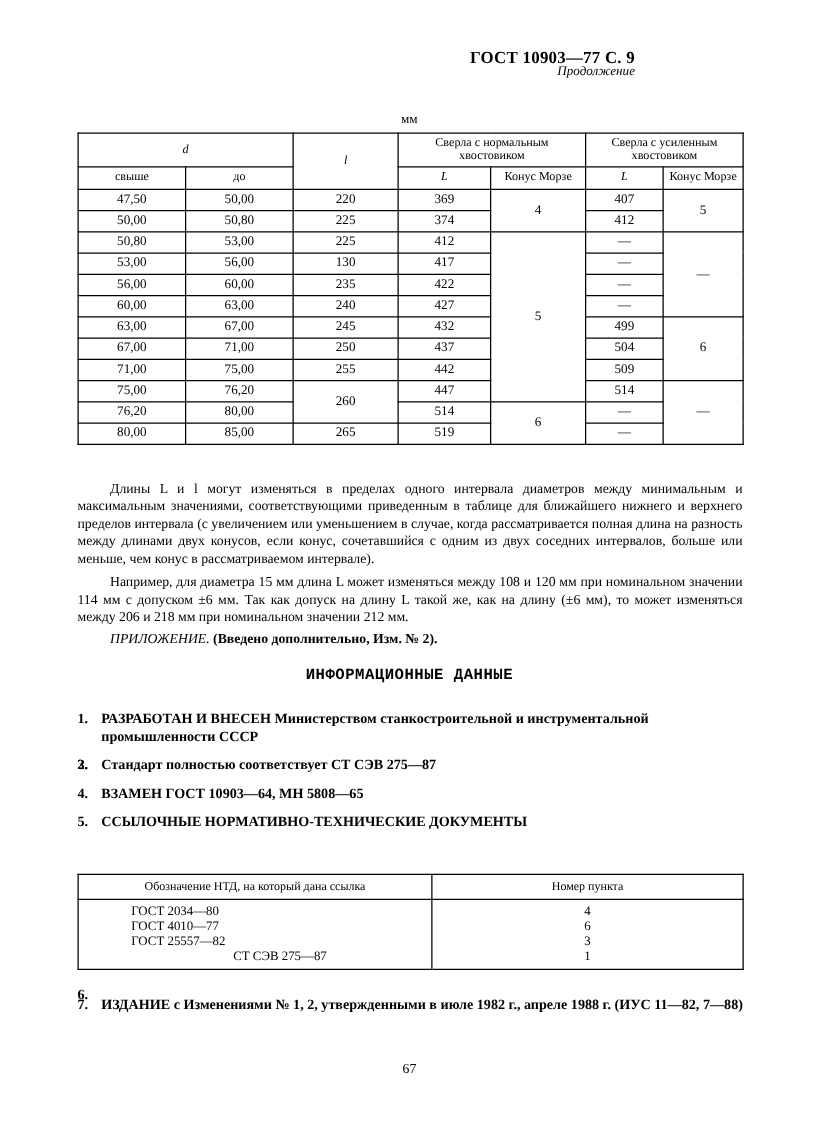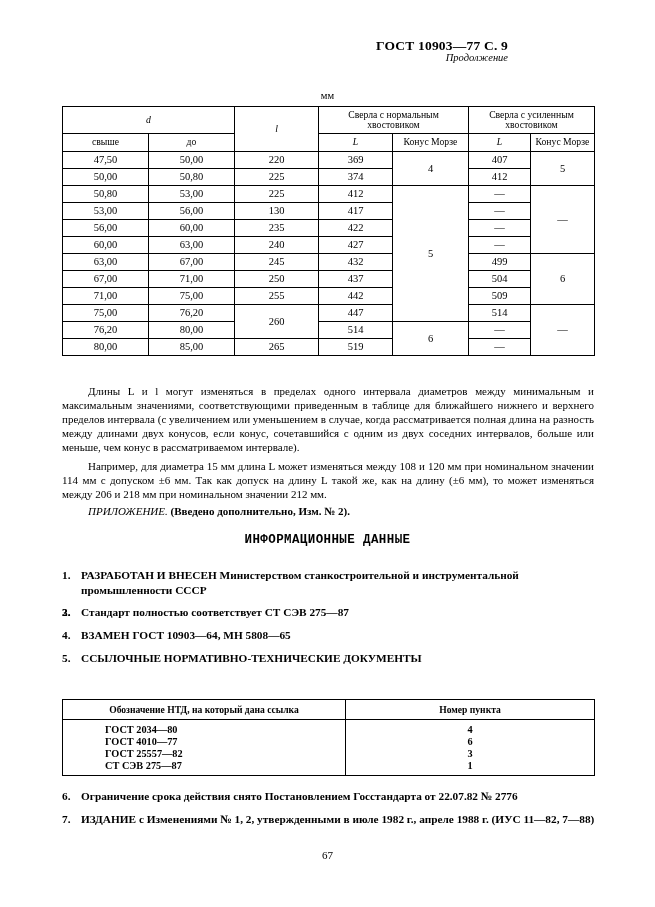--- a/index.html
+++ b/index.html
@@ -127,21 +127,21 @@
     width: 532px;
   }
   table.ref {
     border-collapse: collapse;
     width: 100%;
     font-size: 9.6px;
     table-layout: fixed;
   }
   table.ref td, table.ref th {
     border: 1px solid #000;
-    font-weight: bold;
+    font-weight: normal;
     text-align: center;
     padding: 4px 2px;
   }
   table.ref td.doc {
     text-align: left;
     padding-left: 42px;
     font-size: 10.3px;
     border: none;
     padding-top: 0.5px;
     padding-bottom: 0.5px;
@@ -343,27 +343,27 @@
           </tr>
           <tr>
             <td class="doc" style="border-left: 1px solid rgb(0, 0, 0);">ГОСТ 4010—77</td>
             <td class="num" style="border-right: 1px solid rgb(0, 0, 0);">6</td>
           </tr>
           <tr>
             <td class="doc" style="border-left: 1px solid rgb(0, 0, 0);">ГОСТ 25557—82</td>
             <td class="num" style="border-right: 1px solid rgb(0, 0, 0);">3</td>
           </tr>
           <tr>
-            <td class="doc" style="padding-bottom: 4px; border-bottom: 1px solid rgb(0, 0, 0); border-left: 1px solid rgb(0, 0, 0);">СТ СЭВ 275—87</td>
+            <td class="doc" style="padding-bottom: 4px; border-bottom: 1px solid rgb(0, 0, 0); border-left: 1px solid rgb(0, 0, 0); text-align: center;">СТ СЭВ 275—87</td>
             <td class="num" style="padding-bottom: 4px; border-bottom: 1px solid rgb(0, 0, 0); border-right: 1px solid rgb(0, 0, 0);">1</td>
           </tr>
         </tbody>
     </table>
   </div>
 
   <div class="tail-list" id="tail-list">
-      <div class="info-item"><span class="num">6.</span><span>Ограничение срока действия снято Постановлением Госстандарта от 22.07.82 № 2776</span></div>
+      <div class="info-item"><span class="num">6.</span></div>
       <div class="info-item"><span class="num">7.</span><span>ИЗДАНИЕ с Изменениями № 1, 2, утвержденными в июле 1982 г., апреле 1988 г. (ИУС 11—82, 7—88)</span></div>
     </div>
 
   <div class="page-num">67</div>
 
 </div>
 
 </body></html>

